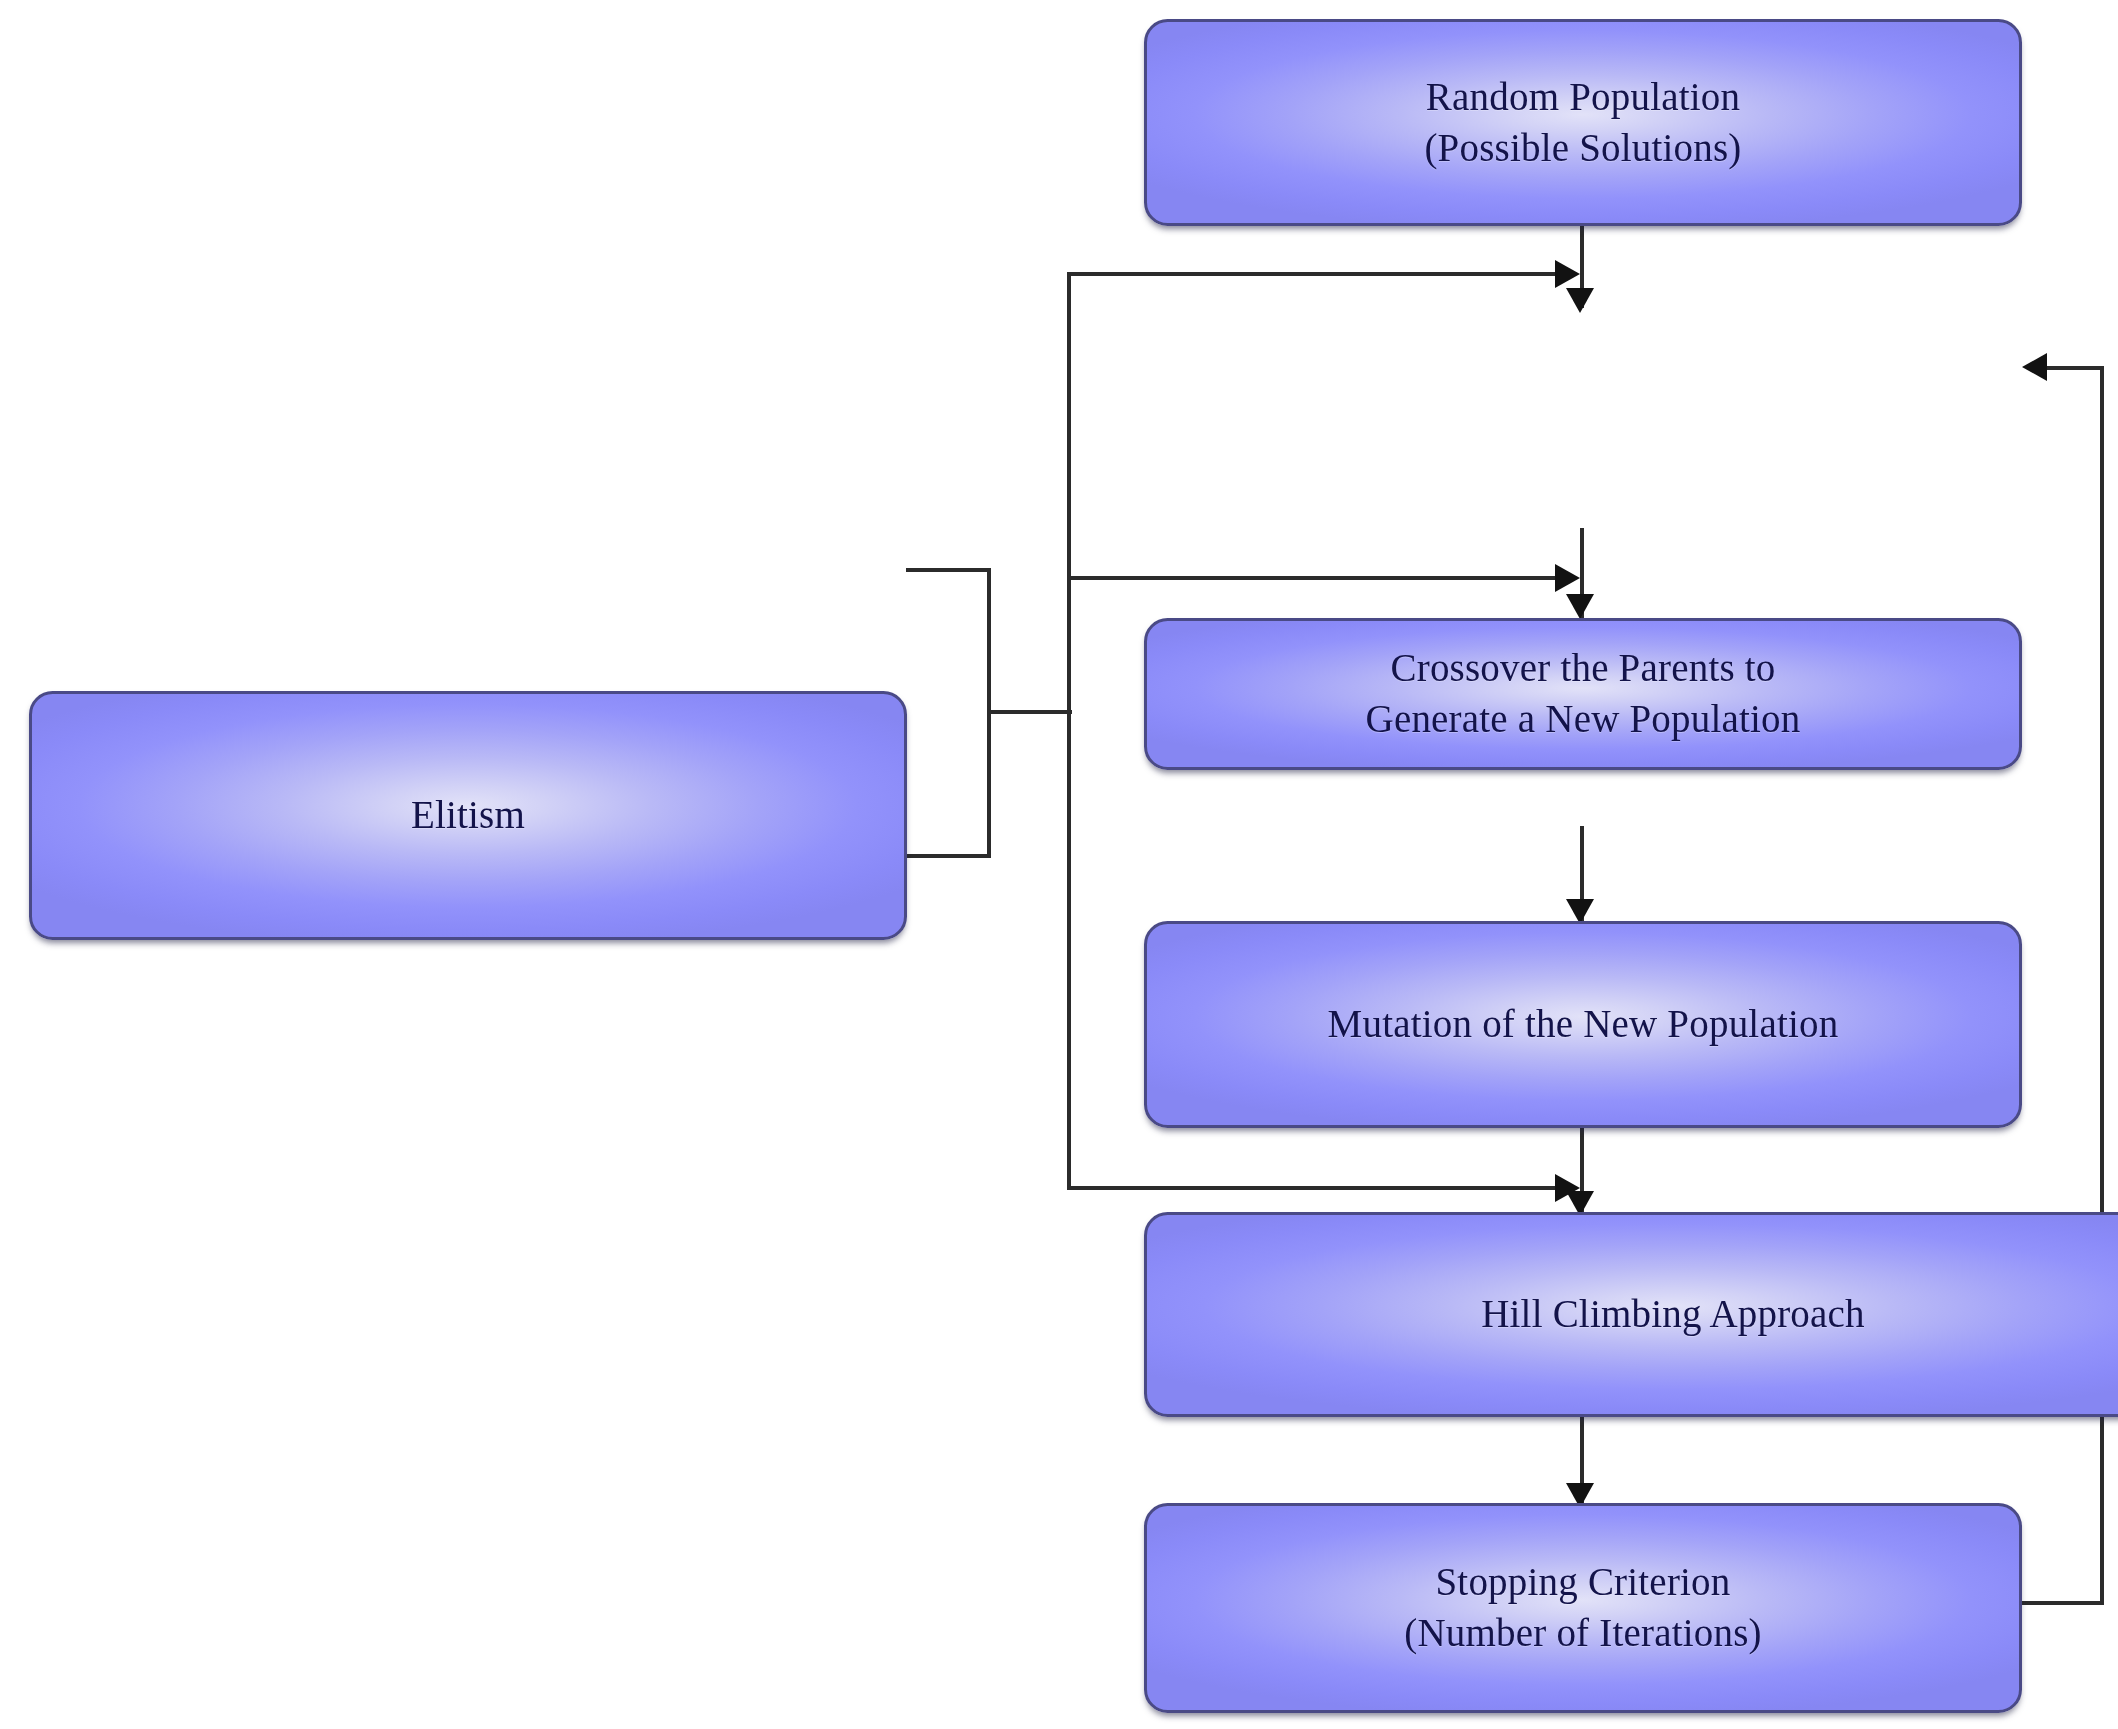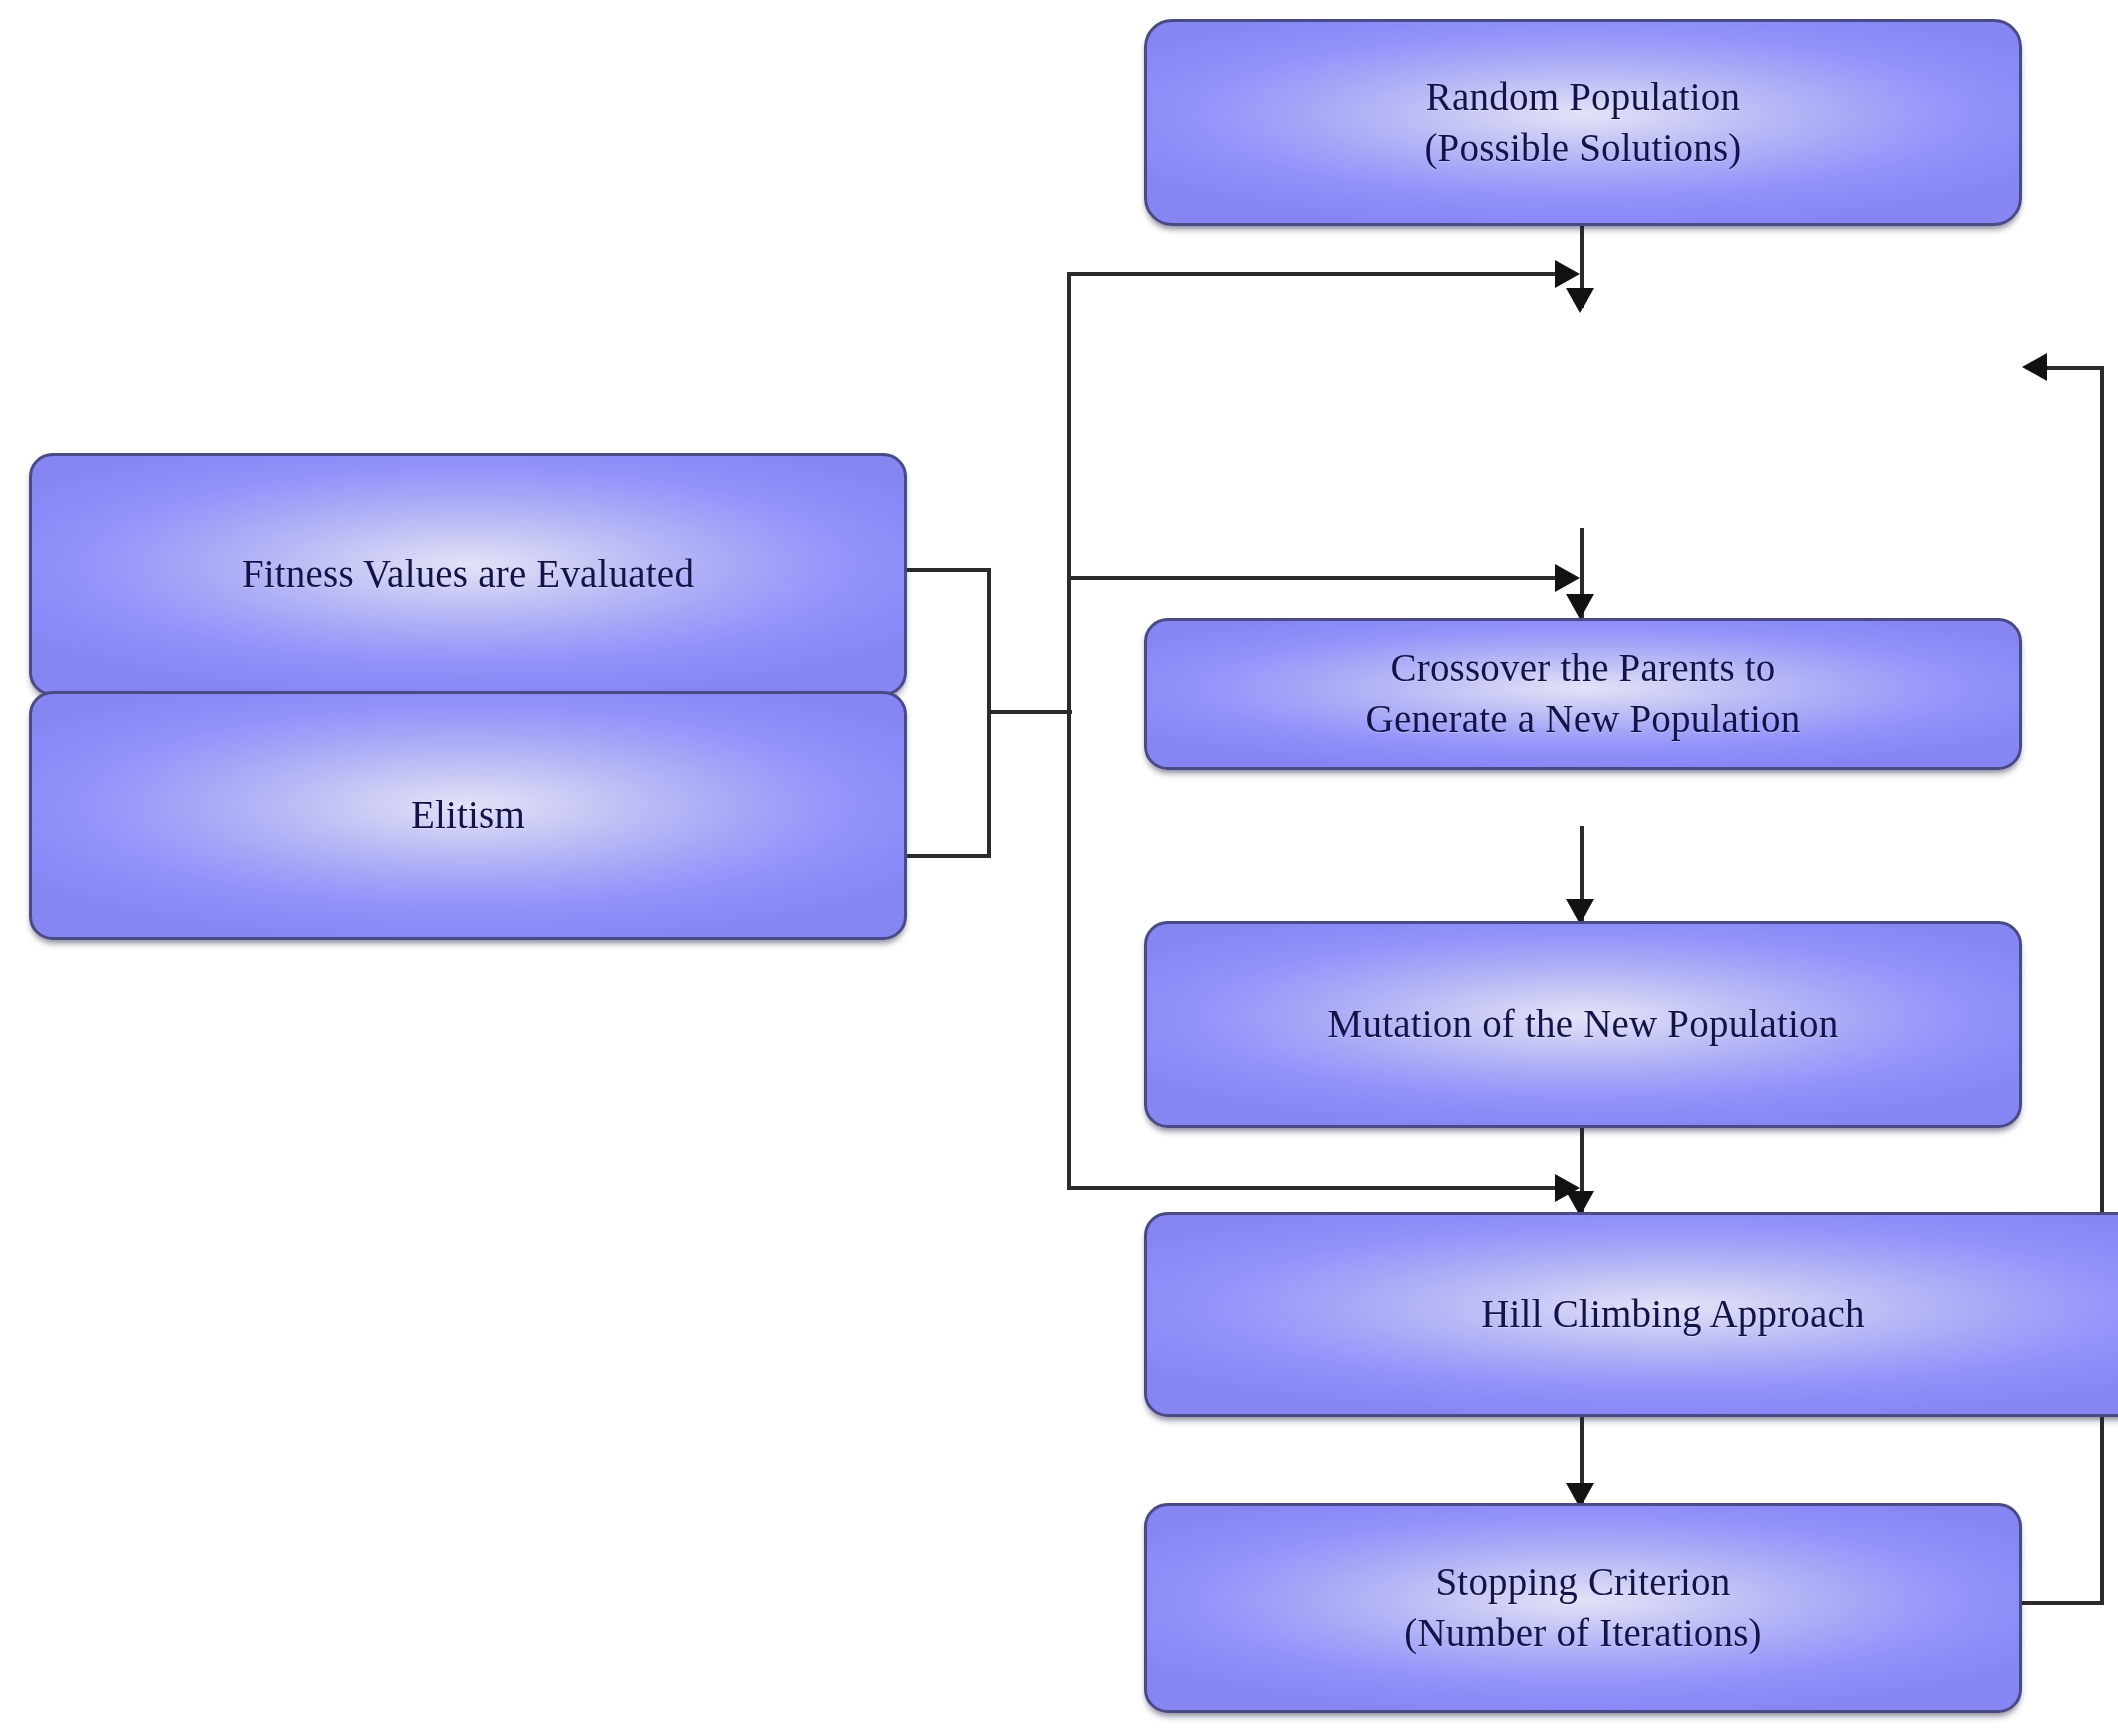--- a/index.html
+++ b/index.html
@@ -110,21 +110,21 @@
 
   <div class="hline" style="left:1067px; top:272px; width:493px;"></div>
   <div class="arrow-right" style="left:1555px; top:260px;"></div>
 
   <div class="hline" style="left:1067px; top:576px; width:493px;"></div>
   <div class="arrow-right" style="left:1555px; top:564px;"></div>
 
   <div class="hline" style="left:1067px; top:1186px; width:493px;"></div>
   <div class="arrow-right" style="left:1555px; top:1174px;"></div>
 
-  <div class="node" style="left:1144px; top:19px; width:878px; height:207px;border-radius:28px;">
+  <div class="node" style="left:1144px; top:19px; width:878px; height:207px;">
     <span>
       <span class="label-line">Random Population</span>
       <span class="label-line">(Possible Solutions)</span>
     </span>
   </div>
 
 
   <div class="node" style="left:1144px; top:618px; width:878px; height:152px;">
     <span>
       <span class="label-line">Crossover the Parents to</span>
@@ -144,25 +144,20 @@
     </span>
   </div>
 
   <div class="node" style="left:1144px; top:1503px; width:878px; height:210px;">
     <span>
       <span class="label-line">Stopping Criterion</span>
       <span class="label-line">(Number of Iterations)</span>
     </span>
   </div>
 
-  <div class="node" style="left:29px; top:453px; width:878px; height:243px;">
-    <span>
-      <span class="label-line">Fitness Values are Evaluated</span>
-    </span>
-  </div>
 
   <div class="node" style="left:29px; top:691px; width:878px; height:249px;">
     <span>
       <span class="label-line">Elitism</span>
     </span>
   </div>
 
 </div>
 
 

